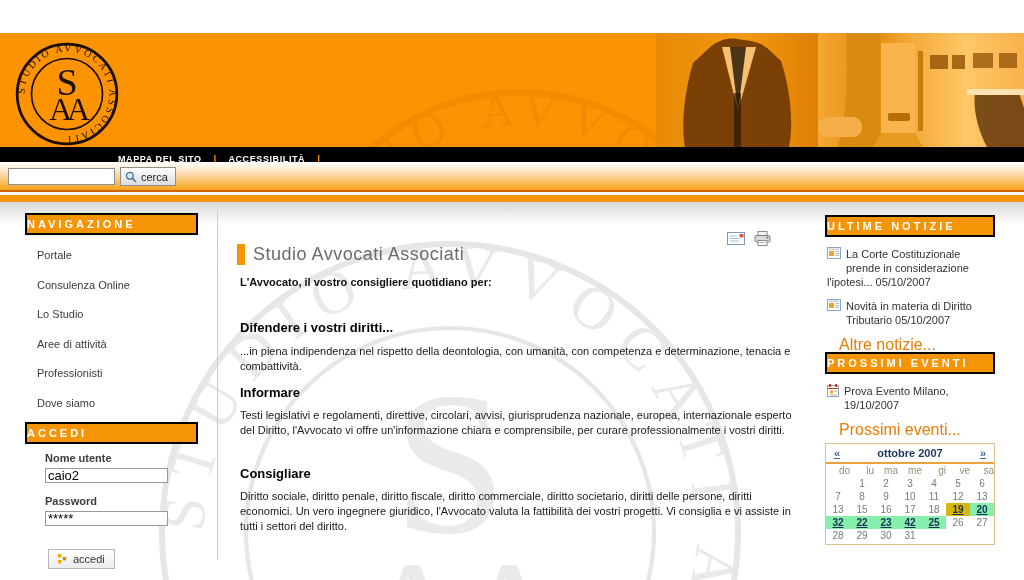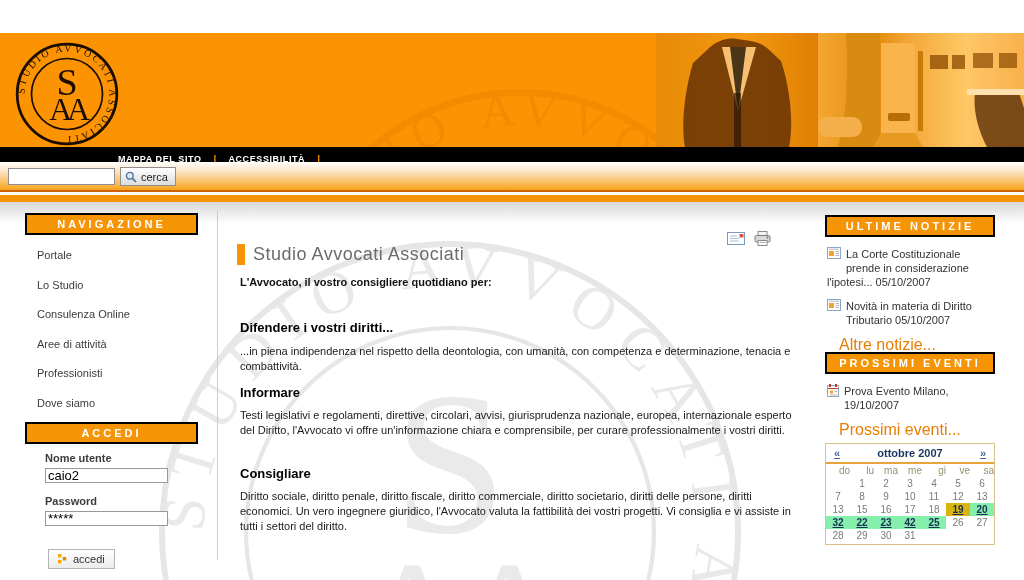--- a/index.html
+++ b/index.html
@@ -39,21 +39,21 @@
   .rule-gap  { position:absolute; left:0; top:192px; width:1024px; height:3px; background:#fff; }
   .rule-orange { position:absolute; left:0; top:195px; width:1024px; height:7px; background:#f59404; }
   
   .content { position:absolute; left:0; top:202px; width:1024px; height:378px;
     background:linear-gradient(#d8d8d8,#ffffff 22px); overflow:hidden; }
   .content-wm { position:absolute; left:150px; top:30px; width:600px; height:600px; z-index:0; }
   .vdivider { position:absolute; left:217px; top:8px; width:1px; height:350px; background:#cccccc; z-index:1; }
   .col { position:absolute; z-index:2; }
   
   .phead { height:22px; background:#f59404; border:2px solid #000; color:#fff;
-    font-size:11px; font-weight:bold; letter-spacing:3px; text-align:center;
+    font-size:11px; font-weight:bold; letter-spacing:3px; 
     line-height:18px; }
   
   .nav-box { left:25px; top:11px; width:173px; }
   .nav-list { list-style:none; padding:10px 0 0 12px; }
   .nav-list li { margin-bottom:11.5px; }
   .nav-list a { color:#3c3c3c; text-decoration:none; font-size:11px; }
   
   .login-box { left:25px; top:220px; width:173px; }
   .login-form { padding:8px 0 0 20px; }
   .login-form label { display:block; font-size:11px; font-weight:bold; color:#3c3c3c; margin-bottom:2px; }
@@ -191,22 +191,22 @@
       <text x="50" y="50" text-anchor="middle" font-family="Liberation Serif, serif" font-size="34" fill="#eaeaea">S</text>
       <text x="50" y="74" text-anchor="middle" font-family="Liberation Serif, serif" font-size="28" letter-spacing="-4" fill="#eaeaea">AA</text>
     </svg>
 
     <div class="vdivider"></div>
 
     <div class="col nav-box">
       <div class="phead">NAVIGAZIONE</div>
       <ul class="nav-list">
         <li><a href="#">Portale</a></li>
+        <li><a href="#">Consulenza Online</a></li>
         <li><a href="#">Lo Studio</a></li>
-        <li><a href="#">Consulenza Online</a></li>
         <li><a href="#">Aree di attività</a></li>
         <li><a href="#">Professionisti</a></li>
         <li><a href="#">Dove siamo</a></li>
         <li><a href="#">Contatti</a></li>
       </ul>
     </div>
 
     <div class="col login-box">
       <div class="phead">ACCEDI</div>
       <div class="login-form">

